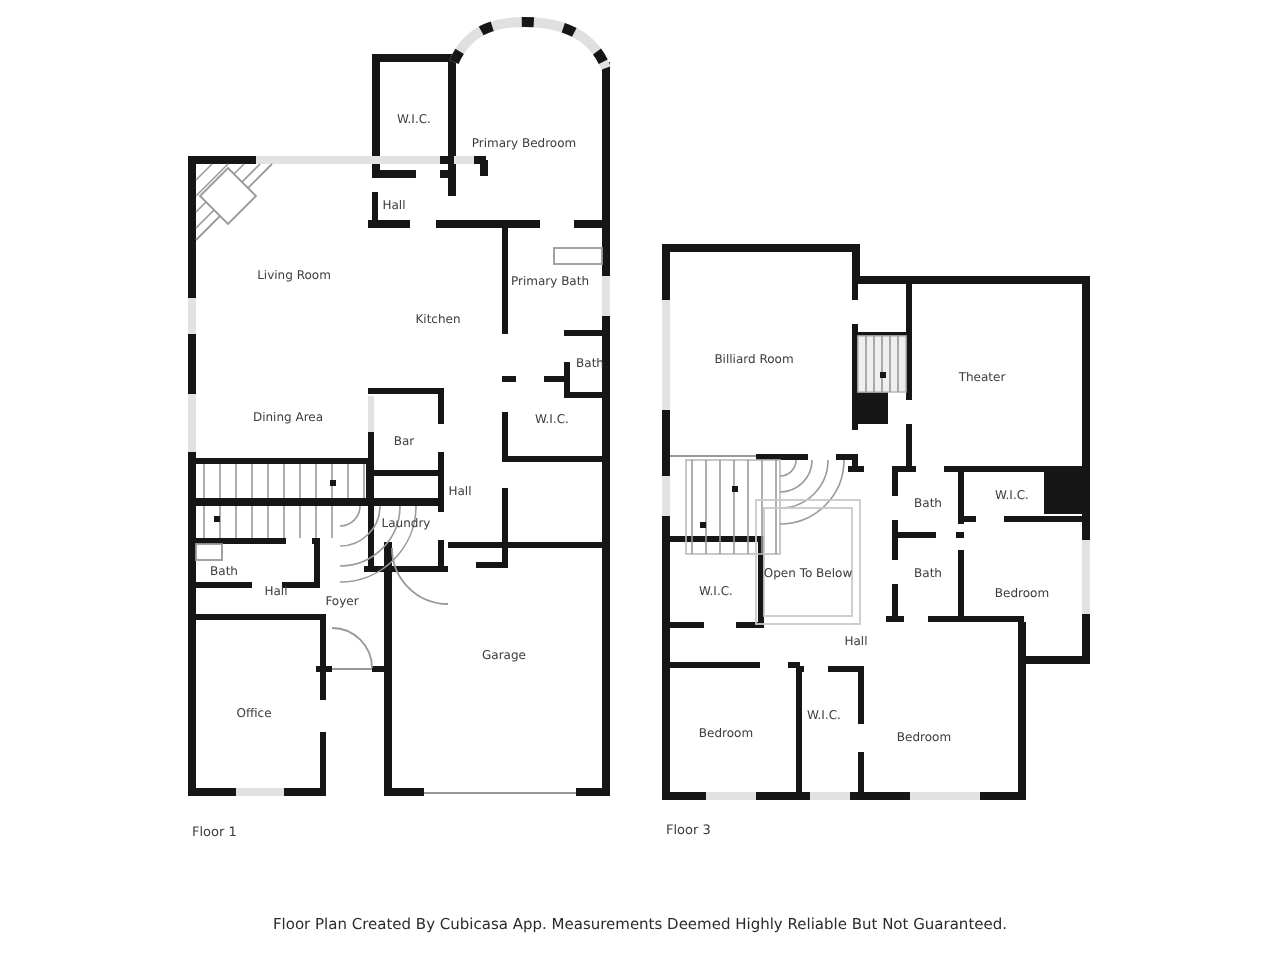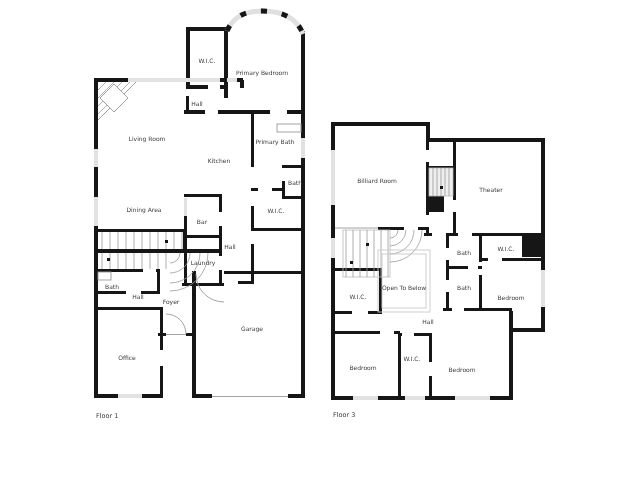--- a/index.html
+++ b/index.html
@@ -250,14 +250,15 @@
 <span class="lbl" style="left:506px;top:248px">W.I.C.</span>
 <span class="lbl" style="left:511px;top:297px">Bedroom</span>
 <span class="lbl" style="left:358px;top:296px">W.I.C.</span>
 <span class="lbl" style="left:404px;top:287px">Open To Below</span>
 <span class="lbl" style="left:428px;top:321px">Hall</span>
 <span class="lbl" style="left:363px;top:367px">Bedroom</span>
 <span class="lbl" style="left:412px;top:358px">W.I.C.</span>
 <span class="lbl" style="left:462px;top:369px">Bedroom</span>
 <span class="floor-title" style="left:333px;top:415px">Floor 3</span>
 
+<div class="footer">Floor Plan Created By Cubicasa App. Measurements Deemed Highly Reliable But Not Guaranteed.</div>
 
 </div>
 
 </body></html>

